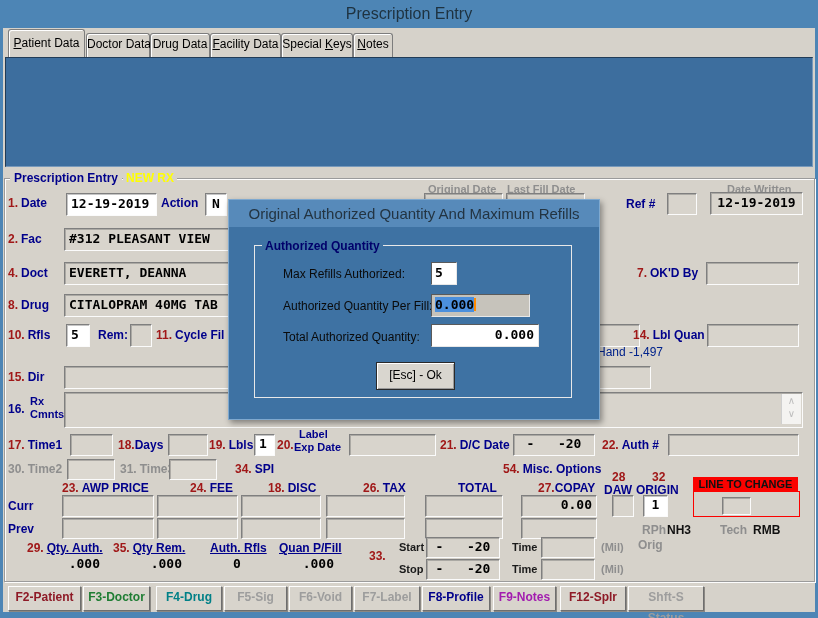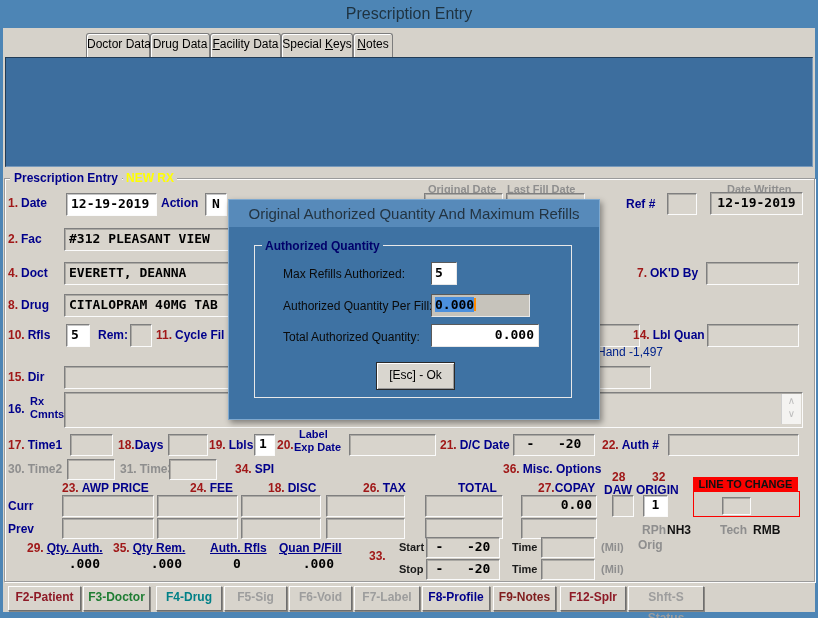--- a/index.html
+++ b/index.html
@@ -52,21 +52,21 @@
       color:#bdbdbd;font-size:10px;line-height:13px}
   
   .redhdr{background:#fb0200;color:#111;font:bold 11px "Liberation Sans",sans-serif;
           text-align:center;line-height:14px}
   .redbox{border:1px solid #fb0200}
   
   .fk{position:absolute;top:586px;height:23px;background:#d8d4cc;border:1px solid;
       border-color:#fdfdfd #6e6e6e #6e6e6e #fdfdfd;box-shadow:1px 1px 0 rgba(0,0,0,.35);
       font:bold 12px "Liberation Sans",sans-serif;text-align:center;line-height:21px}
   .c-mar{color:#8e1a26}.c-grn{color:#1e7d33}.c-teal{color:#008087}
-  .c-nav{color:#00008b}.c-pur{color:#7f1d1d}.c-dis{color:#9d9d9d}
+  .c-nav{color:#00008b}.c-pur{color:#a21caf}.c-dis{color:#9d9d9d}
   
   .qlbl{font:bold 12px "Liberation Sans",sans-serif;color:#00008b;text-decoration:underline}
   .qval{font:bold 13px "DejaVu Sans Mono",monospace;color:#000}
   .hand{font:12px "Liberation Sans",sans-serif;color:#00228b}
   
   .dlg{left:228px;top:199px;width:370px;height:219px;z-index:10;border:1px solid #7fa9cf;
        box-shadow:2px 3px 6px rgba(0,0,0,.4);background:#3e72a3}
   .dlgtitle{position:absolute;left:0;top:0;width:100%;height:27px;background:#578aba;
             font:15px "Liberation Sans",sans-serif;color:#233442;text-align:center;line-height:27px}
   .grp{position:absolute;border:1px solid #e8e8e8}
@@ -84,20 +84,21 @@
 </style>
 </head>
 <body>
 
 <div id="win">
   <div class="a titlebar">
     <span>Prescription Entry</span>
   </div>
   <div class="a content"></div>
 
+  <div class="a tab active" style="left:8px;top:29px;width:75px;height:27px;line-height:26px"><span class="ul">P</span><span>atient Data</span></div>
   <div class="a tab" style="left:86px;top:33px;width:62px;height:23px;line-height:21px"><span>Doctor Data</span></div>
   <div class="a tab" style="left:150px;top:33px;width:58px;height:23px;line-height:21px"><span>Dru</span><span class="ul">g</span><span> Data</span></div>
   <div class="a tab" style="left:210px;top:33px;width:69px;height:23px;line-height:21px"><span class="ul">F</span><span>acility Data</span></div>
   <div class="a tab" style="left:281px;top:33px;width:70px;height:23px;line-height:21px"><span>Special </span><span class="ul">K</span><span>eys</span></div>
   <div class="a tab" style="left:353px;top:33px;width:38px;height:23px;line-height:21px"><span class="ul">N</span><span>otes</span></div>
 
   <div class="a panel"></div>
   <span class="a pl" style="left:16px;top:62px">Sex</span>
   <span class="a pv" style="left:45px;top:61px">F</span>
   <span class="a pl" style="left:67px;top:62px">Birth Date</span>
@@ -210,21 +211,21 @@
       <div class="mv ctr" style="line-height:18px">-   -20</div>
     </div>
   <span class="a lb" style="left:602px;top:438px"><span class="n">22.</span><span>Auth #</span></span>
   <div class="fld" style="left:668px;top:434px;width:129px;height:20px"></div>
 
   <span class="a lb dis" style="left:8px;top:462px"><span class="n">30.</span><span>Time2</span></span>
   <div class="fld" style="left:67px;top:459px;width:46px;height:19px;background:#dcd8d0"></div>
   <span class="a lb dis" style="left:120px;top:462px"><span class="n">31.</span><span>Time3</span></span>
   <div class="fld" style="left:169px;top:459px;width:46px;height:19px;background:#dcd8d0"></div>
   <span class="a lb" style="left:235px;top:462px"><span class="n">34.</span><span>SPI</span></span>
-  <span class="a lb" style="left:503px;top:462px"><span class="n">36.</span><span>Misc. Options</span></span>
+  <span class="a lb" style="left:503px;top:462px"><span class="n">54.</span><span>Misc. Options</span></span>
 
   <span class="a lb" style="left:62px;top:481px"><span class="n">23.</span><span>AWP PRICE</span></span>
   <span class="a lb" style="left:190px;top:481px"><span class="n">24.</span><span>FEE</span></span>
   <span class="a lb" style="left:268px;top:481px"><span class="n">18.</span><span>DISC</span></span>
   <span class="a lb" style="left:363px;top:481px"><span class="n">26.</span><span>TAX</span></span>
   <span class="a lb" style="left:458px;top:481px">TOTAL</span>
   <span class="a lb" style="left:538px;top:481px"><span class="n" style="margin-right:0">27.</span><span>COPAY</span></span>
   <span class="a lb" style="left:612px;top:470px"><span class="n">28</span></span>
   <span class="a lb" style="left:652px;top:470px"><span class="n">32</span></span>
   <span class="a lb" style="left:604px;top:483px">DAW</span>

